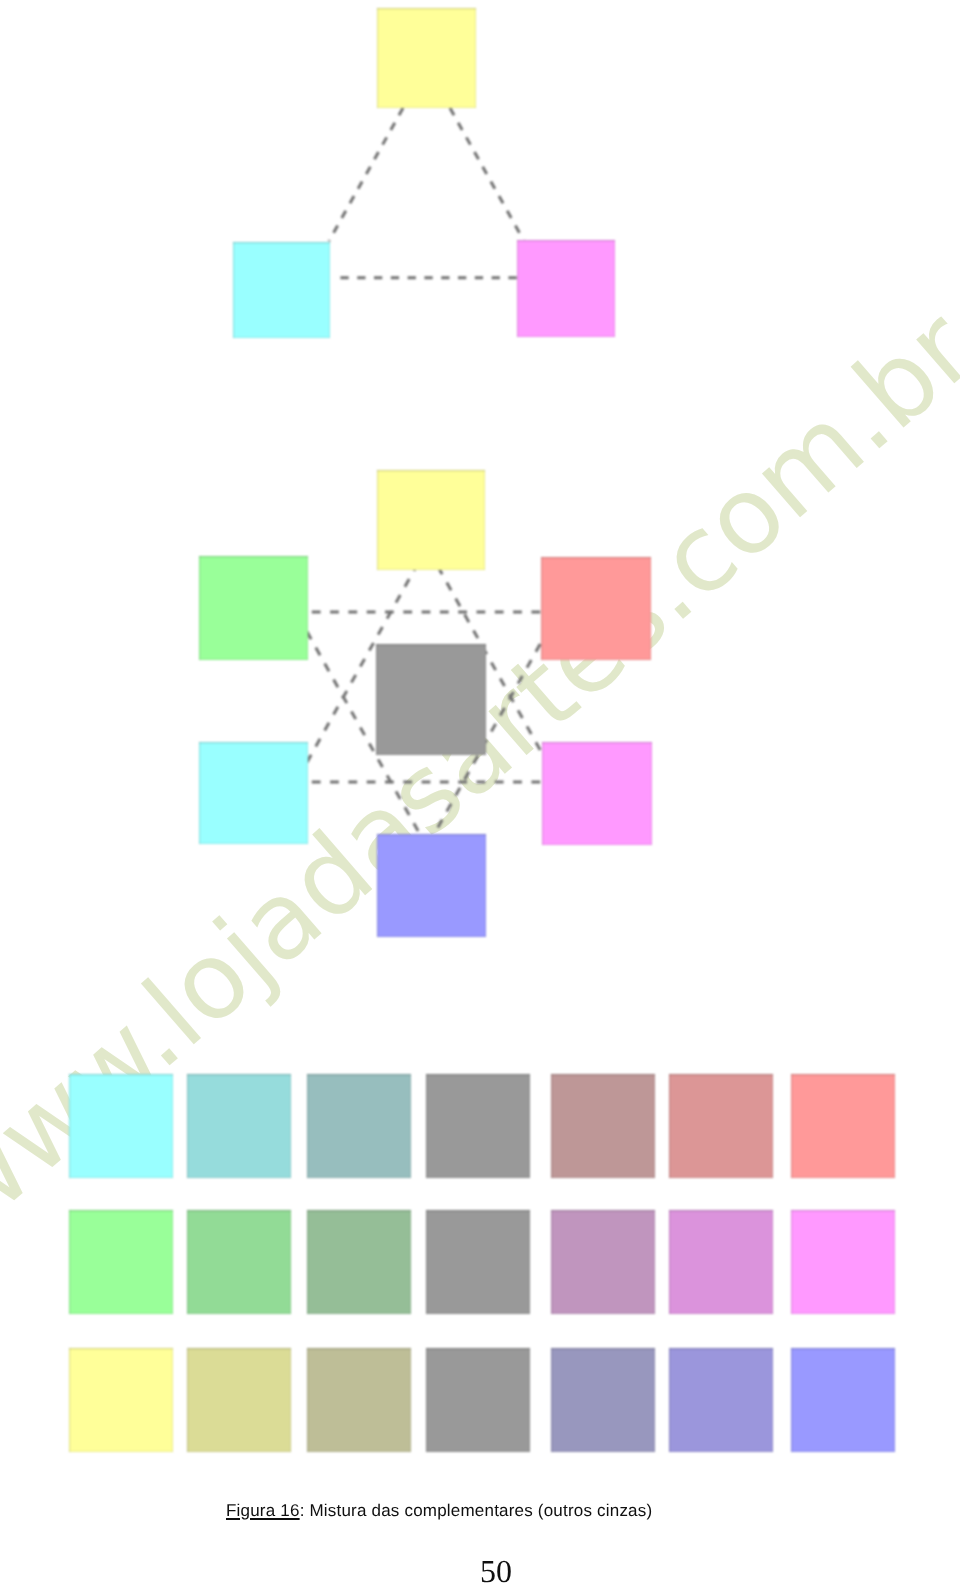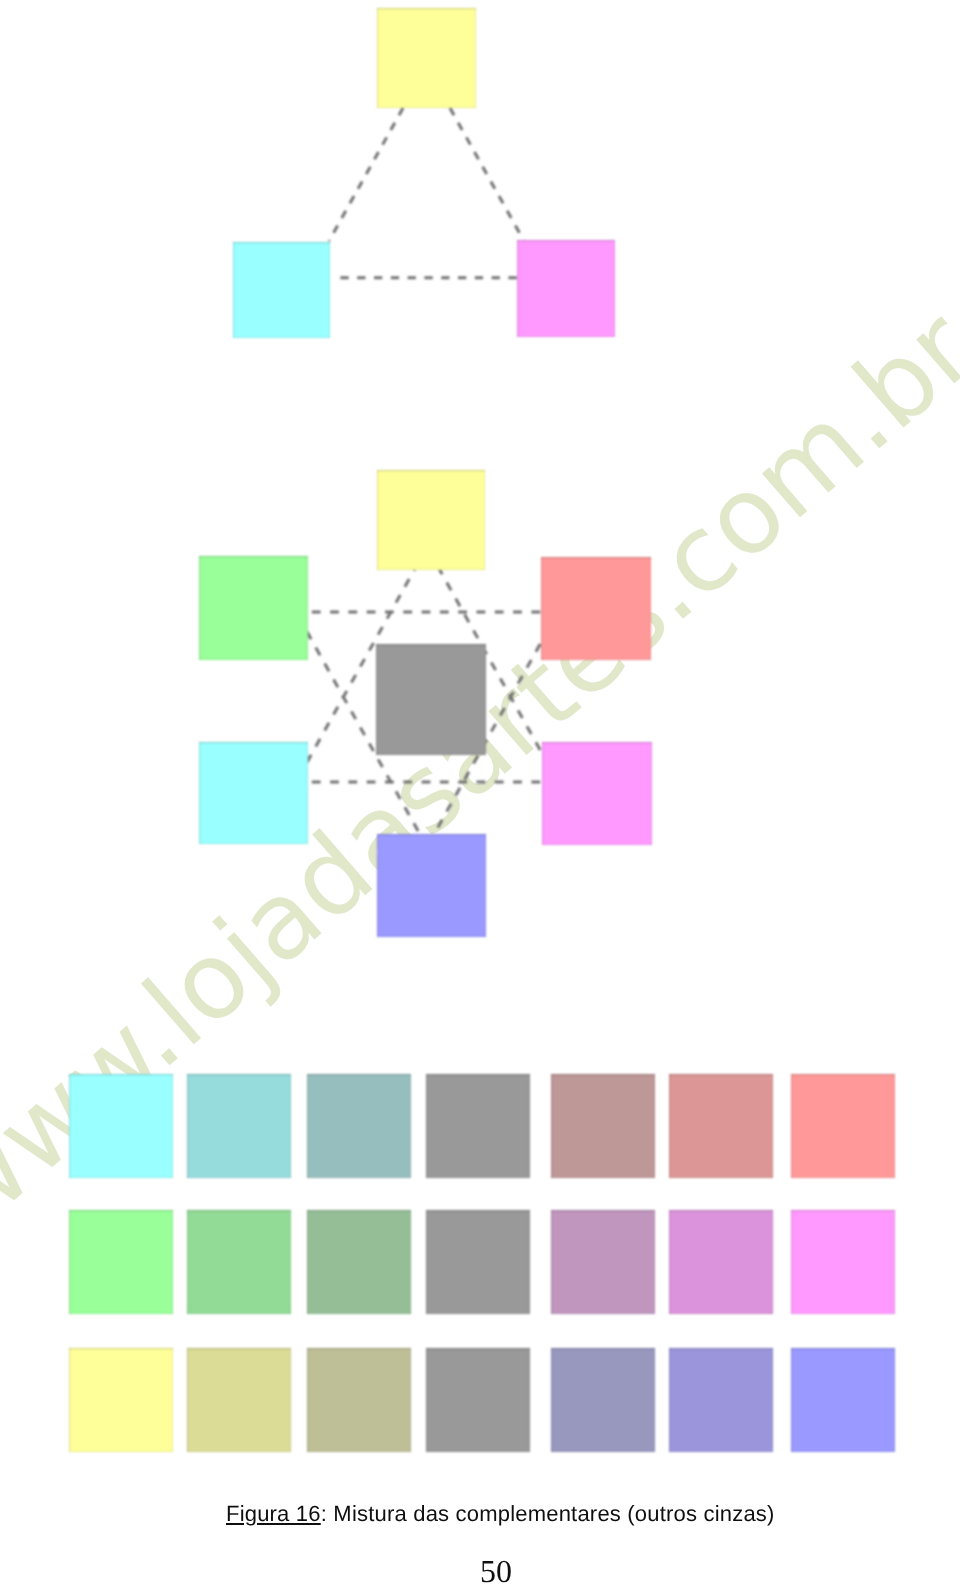--- a/index.html
+++ b/index.html
@@ -85,19 +85,19 @@
       <div class="sq" style="left: 669px; top: 1210px; width: 104px; height: 104px; background: rgb(219, 147, 220);"></div>
       <div class="sq" style="left: 791px; top: 1210px; width: 104px; height: 104px; background: rgb(255, 153, 255);"></div>
       <div class="sq" style="left: 69px; top: 1348px; width: 104px; height: 104px; background: rgb(255, 255, 153);"></div>
       <div class="sq" style="left: 187px; top: 1348px; width: 104px; height: 104px; background: rgb(219, 220, 150);"></div>
       <div class="sq" style="left: 307px; top: 1348px; width: 104px; height: 104px; background: rgb(190, 190, 151);"></div>
       <div class="sq" style="left: 426px; top: 1348px; width: 104px; height: 104px; background: rgb(153, 153, 153);"></div>
       <div class="sq" style="left: 551px; top: 1348px; width: 104px; height: 104px; background: rgb(152, 151, 190);"></div>
       <div class="sq" style="left: 669px; top: 1348px; width: 104px; height: 104px; background: rgb(155, 150, 220);"></div>
       <div class="sq" style="left: 791px; top: 1348px; width: 104px; height: 104px; background: rgb(153, 153, 255);"></div>
     </div>
-  <div class="caption" style="left:226px; top:1501px; font-size:22px; letter-spacing:0.2px;">
+  <div class="caption" style="left:226px; top:1501px; font-size:17px; letter-spacing:0.2px;">
     <span class="u">Figura 16</span><span>: Mistura das complementares (outros cinzas)</span>
   </div>
 
   <div class="pagenum" style="top:1553px; left:16px; font-size:32px;">50</div>
 
 </div>
 
 </body></html>

